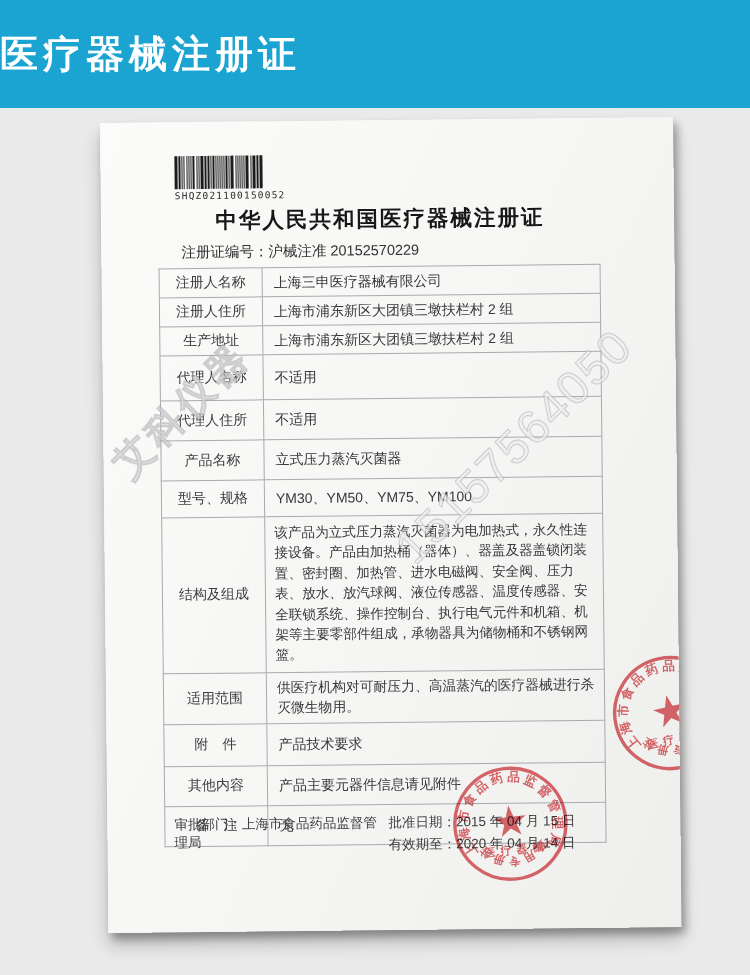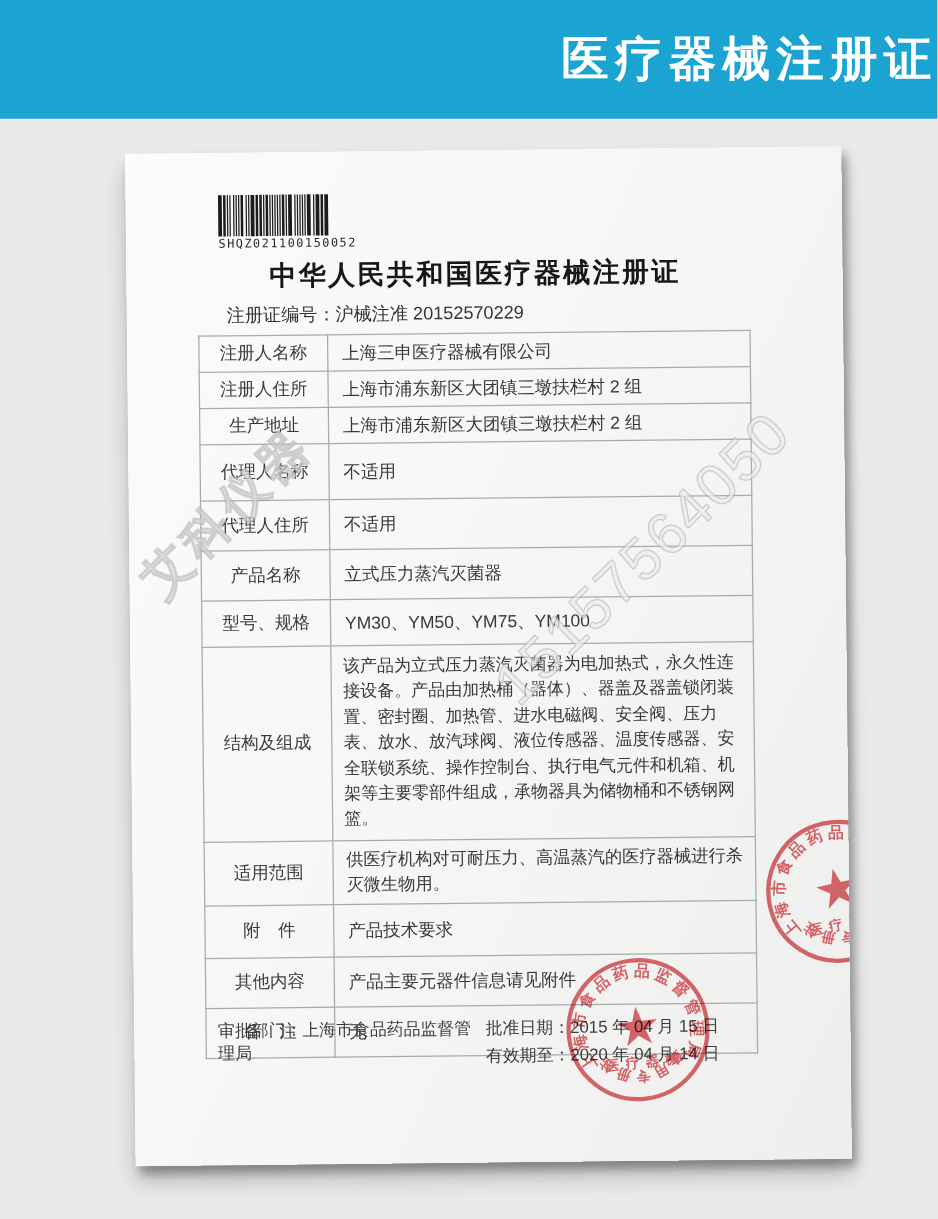--- a/index.html
+++ b/index.html
@@ -1,21 +1,21 @@
 <!DOCTYPE html>
 <html><head>
 <meta charset="utf-8">
 <style>
   html,body{margin:0;padding:0;width:750px;height:975px;overflow:hidden;
     font-family:"Liberation Sans","DejaVu Sans",sans-serif;background:#eaeaea;}
   .stage{position:relative;width:750px;height:975px;background:#eaeaea;}
 
   
-  .banner{position:absolute;left:0;top:0;width:750px;height:95px;background:#1ba4d2;
-    display:flex;align-items:center;justify-content:flex-end;}
+  .banner{position:absolute;left:0;top:0;width:750px;height:108px;background:#1ba4d2;
+    display:flex;align-items:center;justify-content:flex-start;}
   .banner .t{color:#ffffff;font-size:38px;font-weight:bold;letter-spacing:5px;}
 
   
   .paper{position:absolute;left:100px;top:120px;width:573px;height:810px;
     background:linear-gradient(115deg,#fbfbf9 0%,#f6f6f4 50%,#eeeeec 100%);
     transform:rotate(-0.6deg);transform-origin:50% 0;
     box-shadow:4px 6px 8px rgba(0,0,0,.30),0 12px 18px rgba(0,0,0,.22);
     overflow:hidden;}
 
   

